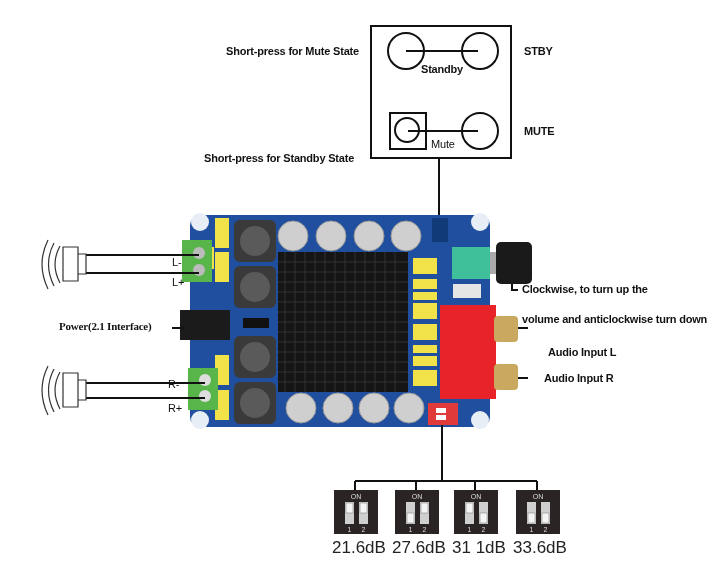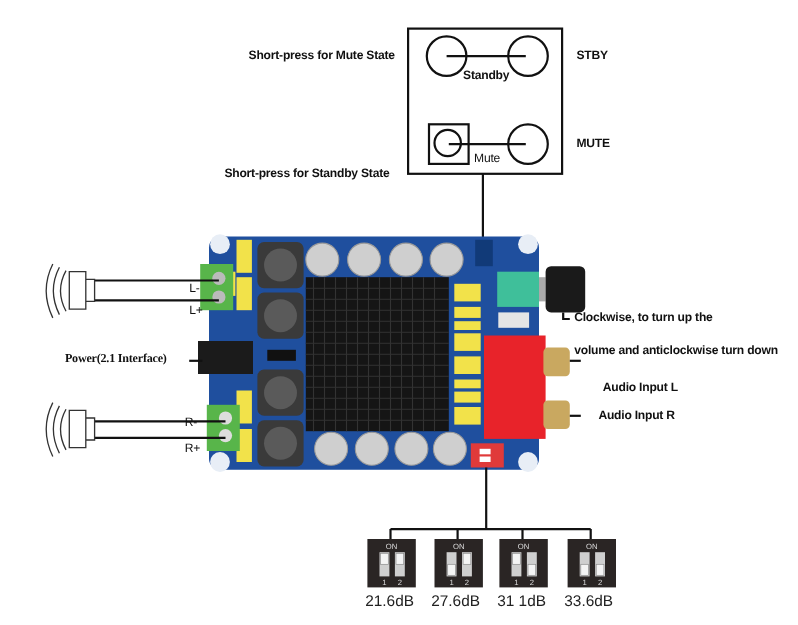--- a/index.html
+++ b/index.html
@@ -1,18 +1,18 @@
 <!DOCTYPE html>
 <html><head>
 <meta charset="utf-8">
 <style>
   html, body { margin:0; padding:0; background:#ffffff; }
   body { width:725px; height:568px; position:relative; overflow:hidden; font-family:"Liberation Sans", sans-serif; }
   .lbl { position:absolute; font-size:11px; font-weight:bold; color:#111; white-space:nowrap; letter-spacing:-0.2px; }
-  .db { position:absolute; font-size:14px; color:#222; font-family:"Liberation Sans", sans-serif; }
+  .db { position:absolute; font-size:17px; color:#222; font-family:"Liberation Sans", sans-serif; }
   svg { position:absolute; left:0; top:0; }
 </style>
 </head>
 <body>
 
 <svg width="725" height="568" viewBox="0 0 725 568">
 
   <rect x="371" y="26" width="140" height="132" fill="none" stroke="#111" stroke-width="2"></rect>
   <circle cx="406" cy="51" r="18" fill="none" stroke="#111" stroke-width="2"></circle>
   <circle cx="480" cy="51" r="18" fill="none" stroke="#111" stroke-width="2"></circle>

